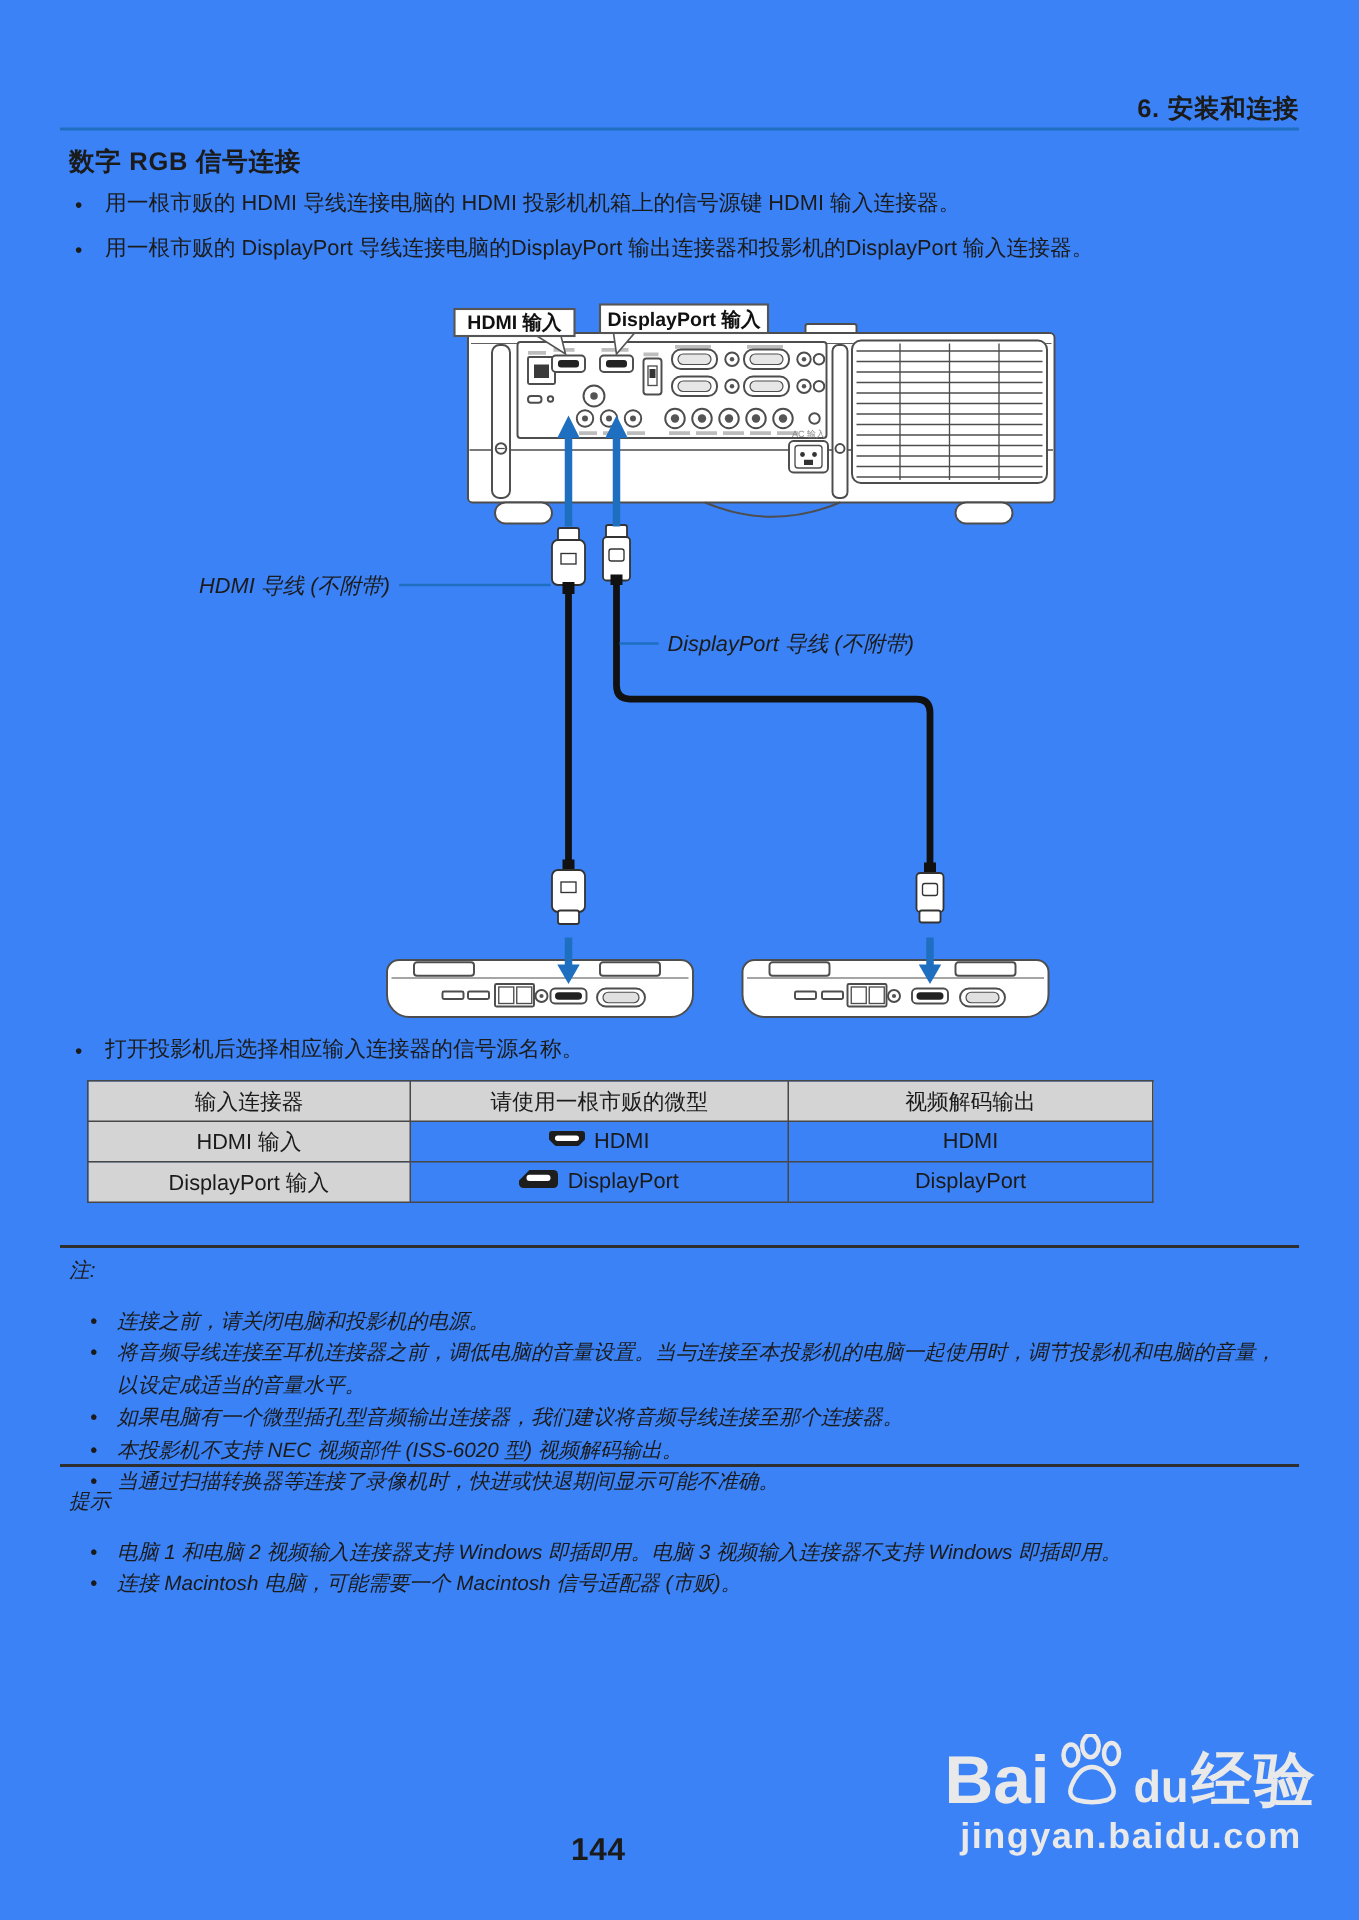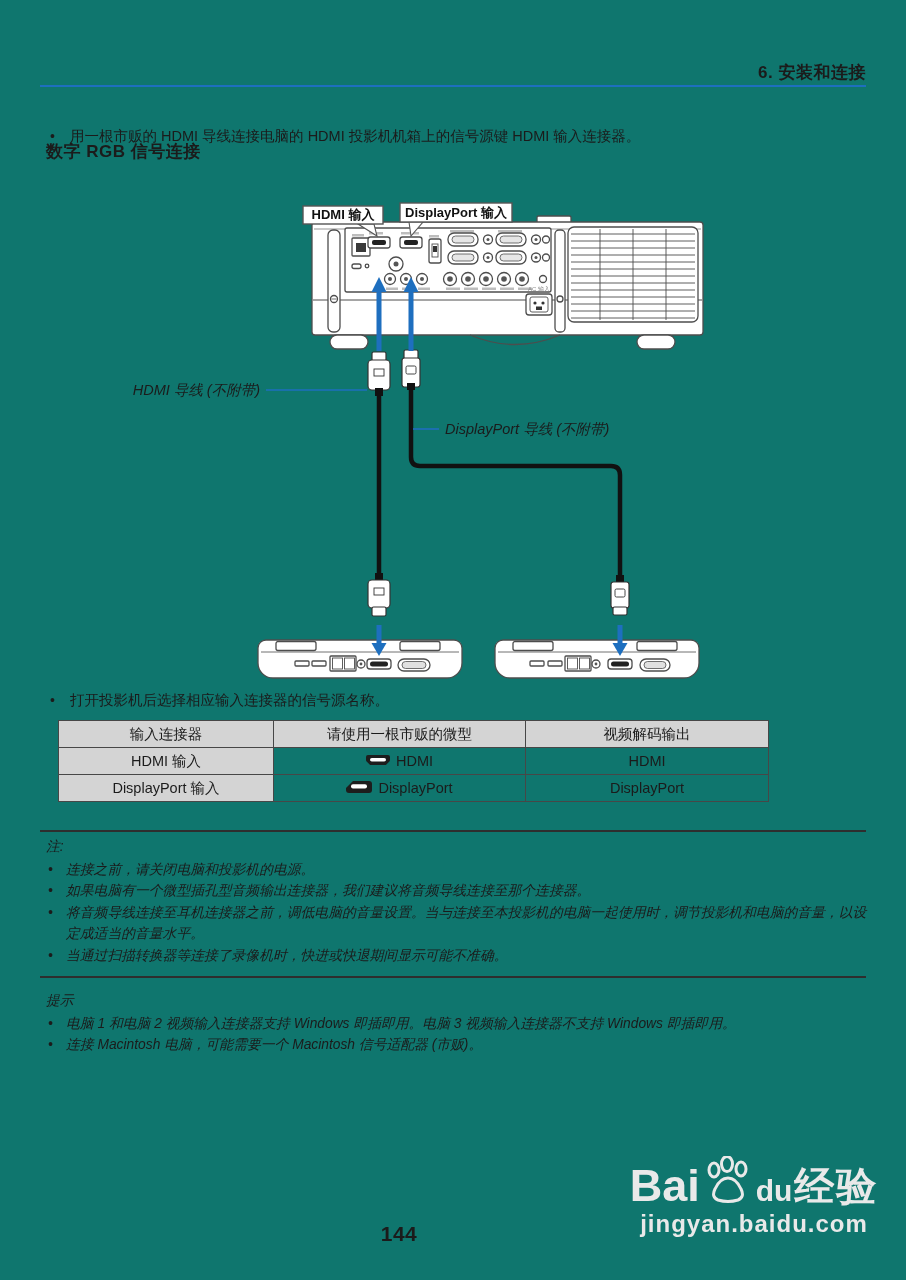--- a/index.html
+++ b/index.html
@@ -1,23 +1,23 @@
 <!DOCTYPE html>
 <html><head>
 <meta charset="utf-8">
 <style>
   html,body{margin:0;padding:0;background:#888;}
   .page{
-    position:relative;width:906px;height:1280px;background:#0f766e;
+    position:relative;width:906px;height:1280px;background:#3b82f6;
     font-family:"Liberation Sans","DejaVu Sans",sans-serif;color:#1b1b1b;
     margin:0 auto;overflow:hidden;
   }
   .chapter{position:absolute;top:61px;right:40px;font-size:17px;font-weight:bold;letter-spacing:.5px;}
   .header-rule{position:absolute;top:85px;left:40px;width:826px;height:2px;background:#1e6fbf;}
-  .sec-title{position:absolute;top:96px;left:46px;font-size:17px;font-weight:bold;letter-spacing:.5px;margin-top:44px;}
+  .sec-title{position:absolute;top:96px;left:46px;font-size:17px;font-weight:bold;letter-spacing:.5px;}
   ul.blist{list-style:none;margin:0;padding:0;}
   ul.blist li{position:relative;padding-left:22px;font-size:14.5px;line-height:20px;margin-bottom:10px;}
   ul.blist li::before{content:"•";position:absolute;left:2px;top:0;font-size:14px;}
   .intro{position:absolute;top:126px;left:48px;width:820px;}
   .diagram{position:absolute;top:198px;left:100px;width:700px;height:492px;}
   .diagram svg{display:block;}
   .diagram text{font-family:"Liberation Sans","DejaVu Sans",sans-serif;}
   .select-bullet{position:absolute;top:690px;left:48px;width:820px;}
   table.srctab{
     position:absolute;top:720px;left:58px;width:710px;border-collapse:collapse;
@@ -27,21 +27,21 @@
     border:1.4px solid #474747;height:26px;text-align:center;vertical-align:middle;
     padding:0 4px;font-weight:normal;margin-top:20px;
   }
   table.srctab th{background:#d4d4d4;}
   td.shade{background:#d4d4d4;}
   .key-cell{display:inline-flex;align-items:center;gap:6px;justify-content:center;}
   .key-cell svg{display:inline-block;}
   .rule{position:absolute;left:40px;width:826px;height:1.6px;background:#2e2e2e;}
   .note-block,.tip-block{position:absolute;left:46px;width:822px;font-style:italic;font-size:13.8px;line-height:21.5px;}
   .note-title,.tip-title{font-size:13.8px;margin-bottom:1px;}
-  ul.nlist{list-style:none;margin:0;padding:0;font-style:italic;}
+  ul.nlist{list-style:none;margin:12px;padding:0;font-style:italic;}
   ul.nlist li{position:relative;padding-left:20px;}
   ul.nlist li::before{content:"•";position:absolute;left:2px;top:0;}
   .pagenum{position:absolute;top:1222px;left:0;width:798px;text-align:center;font-size:21px;font-weight:bold;letter-spacing:.5px;}
   .watermark{position:absolute;top:1156px;right:2px;width:300px;color:#e9e9e9;text-align:center;user-select:none;}
   .wm-row{display:flex;align-items:flex-end;justify-content:center;gap:2px;font-weight:bold;}
   .wm-bai{font-size:45px;line-height:45px;}
   .wm-du{font-size:30px;line-height:34px;}
   .wm-suffix{font-size:40px;line-height:44px;letter-spacing:2px;}
   .wm-url{font-size:24px;font-weight:bold;letter-spacing:1px;margin-top:2px;}
 </style>
@@ -49,20 +49,21 @@
 <body>
 
 <div class="page">
 
   <div class="chapter">6. 安装和连接</div>
   <div class="header-rule"></div>
 
   <div class="sec-title">数字 RGB 信号连接</div>
   <ul class="blist intro">
     <li>用一根市贩的 HDMI 导线连接电脑的 HDMI 投影机机箱上的信号源键 HDMI 输入连接器。</li>
+    <li>用一根市贩的 DisplayPort 导线连接电脑的DisplayPort 输出连接器和投影机的DisplayPort 输入连接器。</li>
   </ul>
 
   <div class="diagram">
     <svg width="700" height="492" viewBox="0 0 700 492">
 
       <g stroke="#4d4d4d" fill="#ffffff" stroke-width="1.3">
         <rect x="307" y="18" width="34" height="7" rx="1.5"></rect>
         <rect x="437" y="18" width="34" height="7" rx="1.5"></rect>
         <rect x="212" y="24" width="391" height="113" rx="3"></rect>
         <line x1="214" y1="31" x2="601" y2="31" stroke-width="0.6"></line>
@@ -336,22 +337,23 @@
       <td>DisplayPort</td>
     </tr>
   </tbody>
     </table>
 
   <div class="rule" style="top:830px"></div>
   <div class="note-block" style="top:836px">
     <div class="note-title">注:</div>
     <ul class="nlist">
       <li>连接之前，请关闭电脑和投影机的电源。</li>
+      <li>将音频导线连接至耳机连接器之前，调低电脑的音量设置。当与连接至本投影机的电脑一起使用时，调节投影机和电脑的音量，以设定成适当的音量水平。</li>
       <li>如果电脑有一个微型插孔型音频输出连接器，我们建议将音频导线连接至那个连接器。</li>
-      <li>将音频导线连接至耳机连接器之前，调低电脑的音量设置。当与连接至本投影机的电脑一起使用时，调节投影机和电脑的音量，以设定成适当的音量水平。</li>
+      <li>本投影机不支持 NEC 视频部件 (ISS-6020 型) 视频解码输出。</li>
       <li>当通过扫描转换器等连接了录像机时，快进或快退期间显示可能不准确。</li>
     </ul>
   </div>
   <div class="rule" style="top:976px"></div>
 
   <div class="tip-block" style="top:990px">
     <div class="tip-title">提示</div>
     <ul class="nlist">
       <li>
         <div>电脑 1 和电脑 2 视频输入连接器支持 Windows 即插即用。电脑 3 视频输入连接器不支持 Windows 即插即用。</div>

